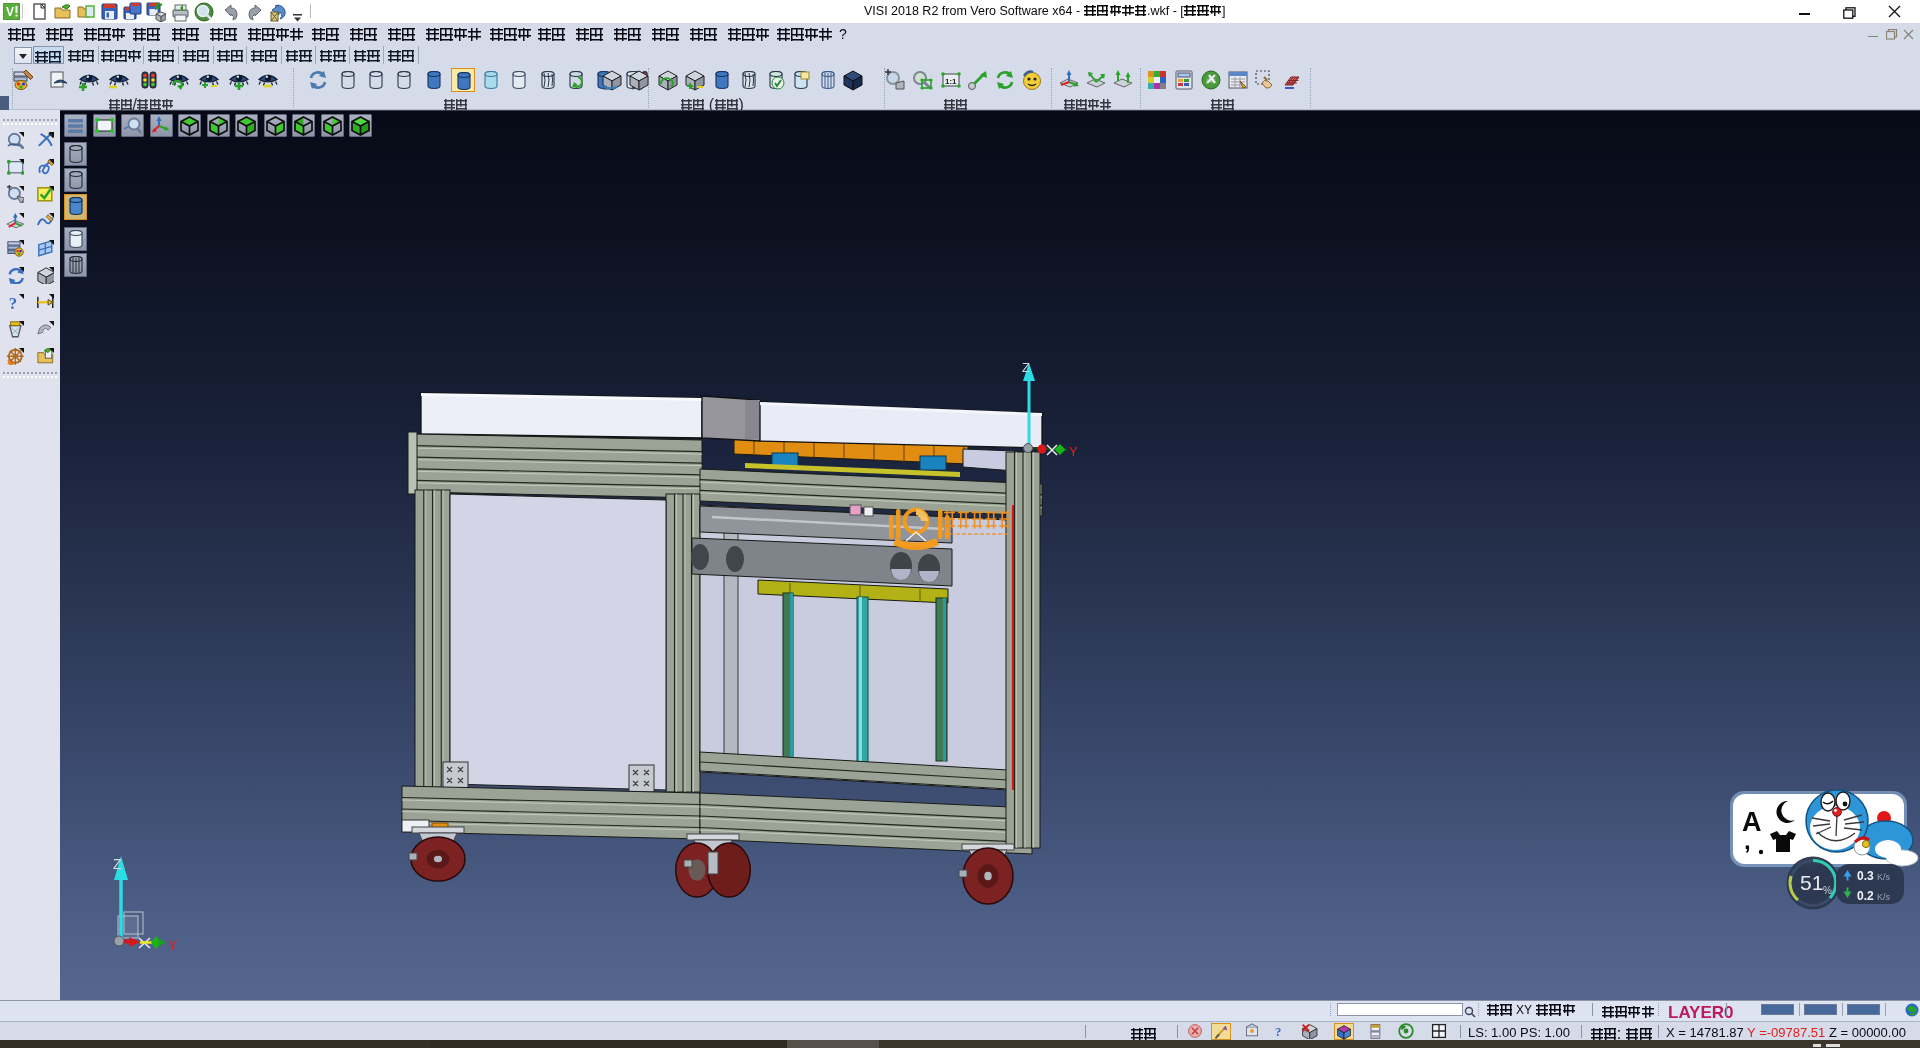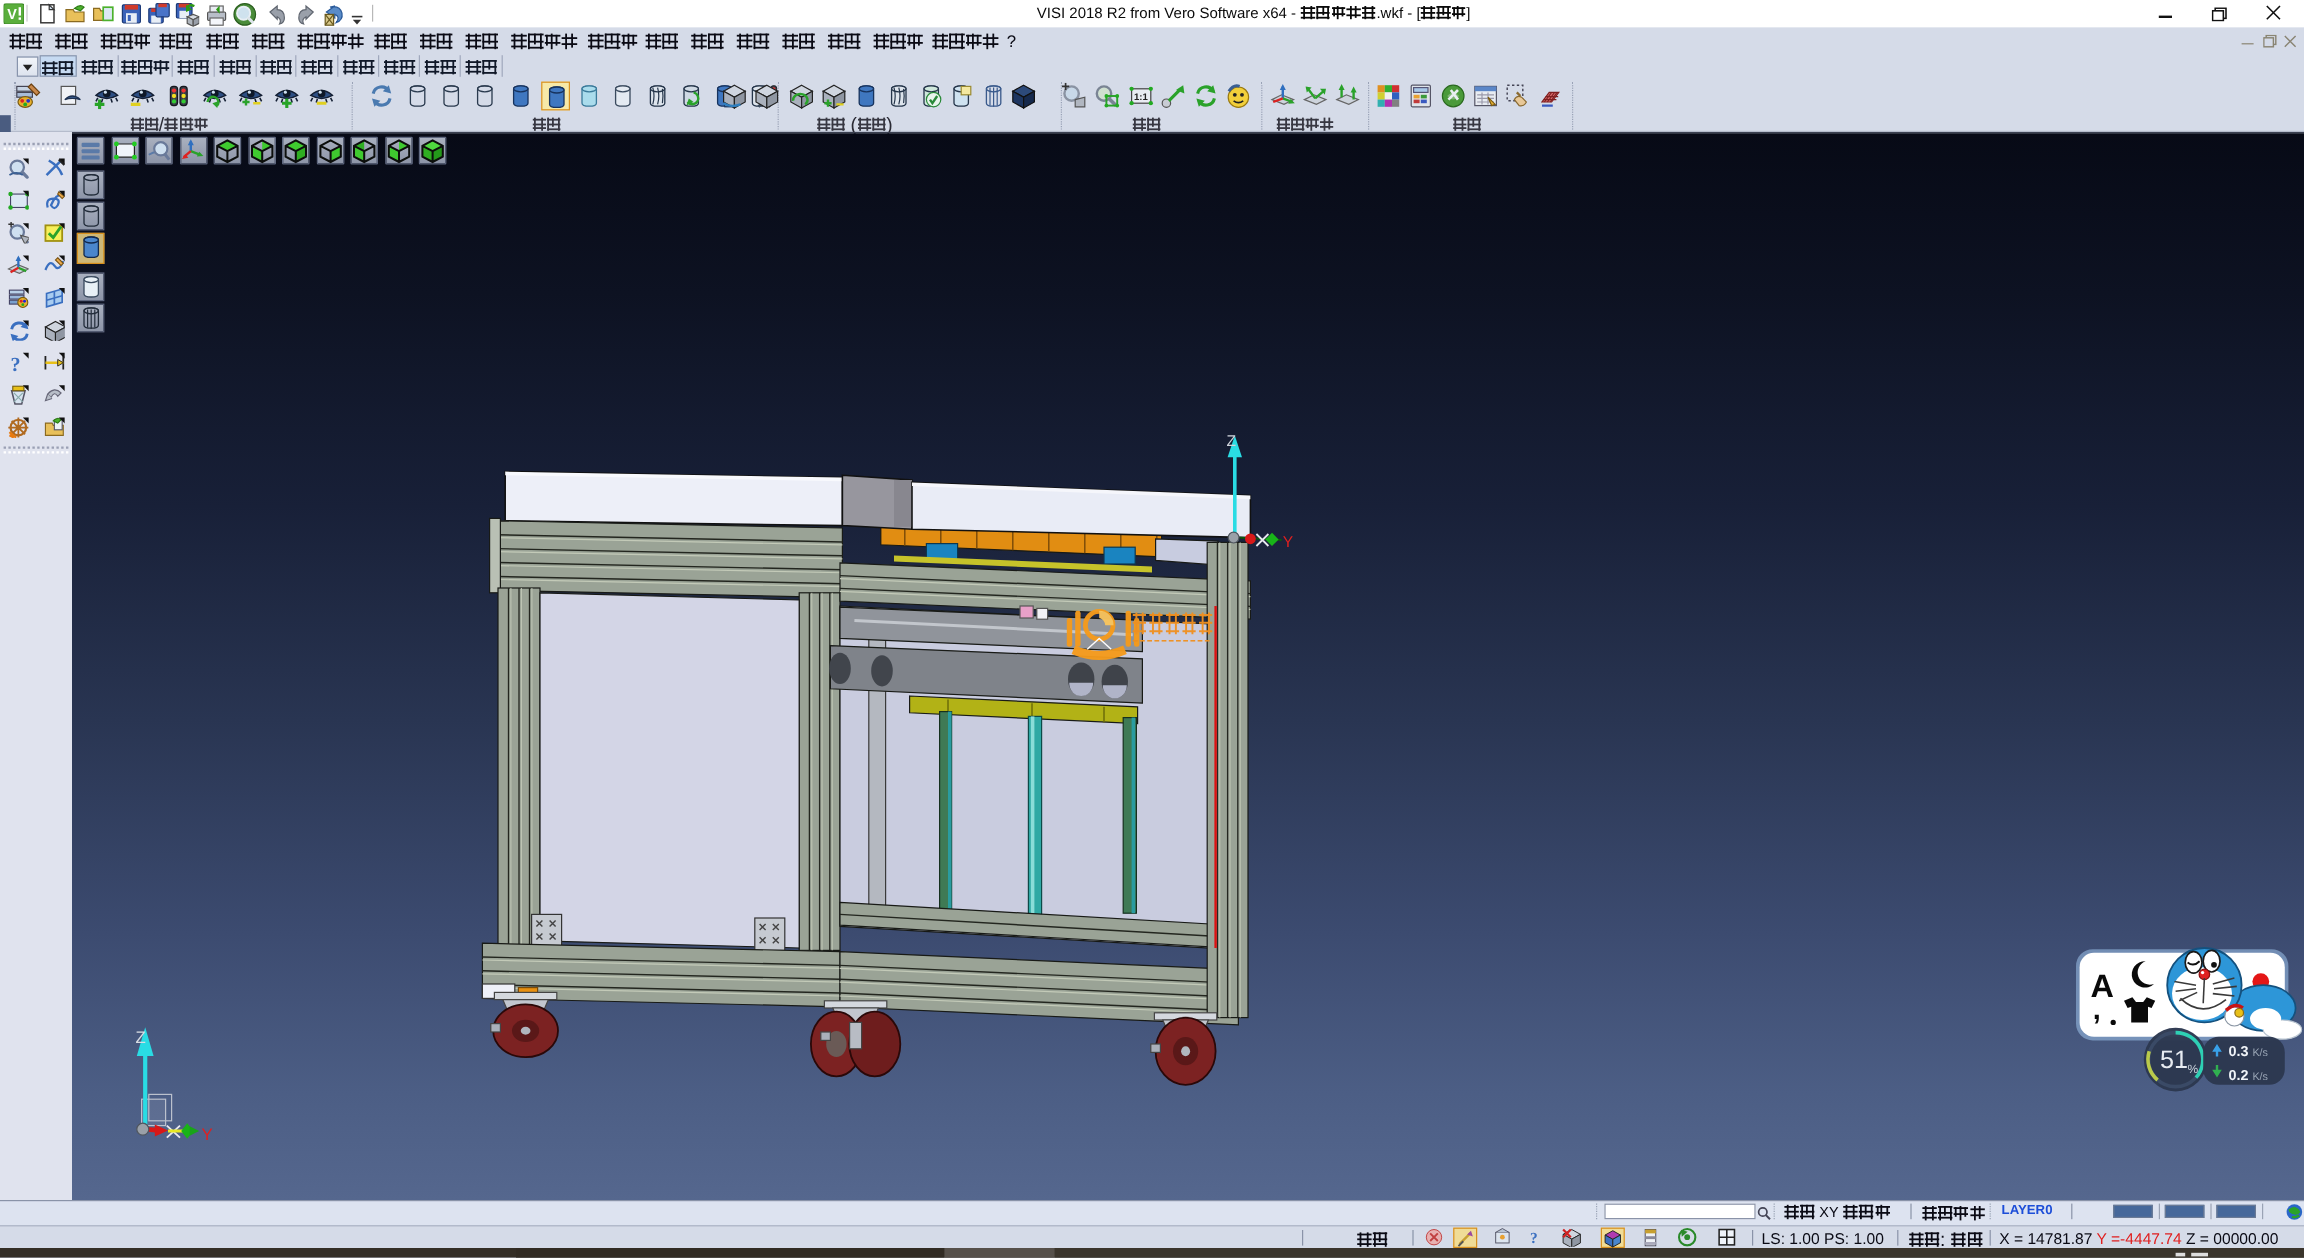--- a/index.html
+++ b/index.html
@@ -971,21 +971,21 @@
     <div class="abs" style="left:1337px;top:2px;width:126px;height:13px;background:#fff;border:1px solid #8a93a8"></div>
     <div class="abs" style="left:1464px;top:3px"><svg width="12" height="12" viewBox="0 0 12 12" style="">
         <circle cx="5" cy="5" r="3.5" fill="none" stroke="#445" stroke-width="1.4"></circle>
         <path d="M7.5 7.5 L11 11" stroke="#445" stroke-width="1.6"></path>
       </svg></div>
     <div class="abs" style="left:1478px;top:2px;width:4px;height:13px;border-left:1px dotted #9aa3b5"></div>
     <div class="abs st" style="left:1486px;top:2px;color:#0a0a14;font-size:12px"><i class="g k0 "></i><i class="g k1 "></i> XY <i class="g k0 "></i><i class="g k1 "></i><i class="g k2 "></i></div>
     <div class="abs" style="left:1592px;top:2px;width:1px;height:13px;background:#8a93a8"></div>
     <div class="abs st" style="left:1601px;top:2px;color:#0a0a14"><i class="g k0 "></i><i class="g k1 "></i><i class="g k2 "></i><i class="g k3 "></i></div>
     <div class="abs" style="left:1658px;top:2px;width:4px;height:13px;border-left:1px dotted #9aa3b5"></div>
-    <div class="abs" style="left:1668px;top:2px;color:#1d4ed8;font-size:11px;font-weight:bold;font-family:'Liberation Sans'">LAYER0</div>
+    <div class="abs" style="left:1668px;top:2px;color:#be185d;font-size:17px;font-weight:bold;font-family:'Liberation Sans'">LAYER0</div>
     <div class="abs" style="left:1726px;top:2px;width:1px;height:13px;background:#8a93a8"></div>
     <div class="abs" style="left:1761px;top:3px;width:33px;height:11px;background:#46689a;border:1px solid #6a7a95"></div>
     <div class="abs" style="left:1799px;top:2px;width:1px;height:13px;background:#9aa3b5"></div>
     <div class="abs" style="left:1804px;top:3px;width:33px;height:11px;background:#46689a;border:1px solid #6a7a95"></div>
     <div class="abs" style="left:1842px;top:2px;width:1px;height:13px;background:#9aa3b5"></div>
     <div class="abs" style="left:1847px;top:3px;width:33px;height:11px;background:#46689a;border:1px solid #6a7a95"></div>
     <div class="abs" style="left:1885px;top:2px;width:1px;height:13px;background:#9aa3b5"></div>
     <div class="abs" style="left:1905px;top:2px"><svg width="14" height="14" viewBox="0 0 14 14" style="">
         <circle cx="7" cy="7" r="6.5" fill="#2a66c8"></circle>
         <path d="M2 5 Q5 2 8 3 Q11 4 12 7 Q10 10 7 9 Q3 9 2 5" fill="#2aa22a"></path>
@@ -1055,19 +1055,19 @@
         <g transform="scale(.8)">
           <rect x="2" y="2" width="16" height="16" fill="#f0f4fa" stroke="#222" stroke-width="1.6"></rect>
           <path d="M10 2 V18 M2 10 H18" stroke="#222" stroke-width="1.6"></path>
         </g>
       </svg></div>
     <div class="abs" style="left:1460px;top:3px;width:1px;height:13px;background:#8a93a8"></div>
     <div class="abs" style="left:1468px;top:3px;color:#0a0a14;font-size:13px">LS: 1.00 PS: 1.00</div>
     <div class="abs" style="left:1581px;top:3px;width:1px;height:13px;background:#8a93a8"></div>
     <div class="abs st" style="left:1590px;top:3px;color:#0a0a14"><i class="g k0 "></i><i class="g k1 "></i>: <i class="g k0 "></i><i class="g k1 "></i></div>
     <div class="abs" style="left:1658px;top:3px;width:1px;height:13px;background:#8a93a8"></div>
-    <div class="abs" style="left:1666px;top:3px;color:#0a0a14;font-size:13px">X = 14781.87 <span style="color:#e02020">Y =-4447.74</span> Z = 00000.00</div>
+    <div class="abs" style="left:1666px;top:3px;color:#0a0a14;font-size:13px">X = 14781.87 <span style="color:#e02020">Y =-09787.51</span> Z = 00000.00</div>
   </div>
 <div class="abs" style="left:0;top:1040px;width:1920px;height:8px;background:#342e26"></div>
 <div class="abs" style="left:430px;top:1040px;width:357px;height:8px;background:#312b23"></div>
 <div class="abs" style="left:787px;top:1040px;width:92px;height:8px;background:#56504a"></div>
 <div class="abs" style="left:879px;top:1040px;width:1041px;height:8px;background:#3b352c"></div>
 <div class="abs" style="left:1813px;top:1044px;width:8px;height:3px;background:#ddd"></div>
 <div class="abs" style="left:1826px;top:1044px;width:14px;height:3px;background:#ddd"></div>
 </body></html>

